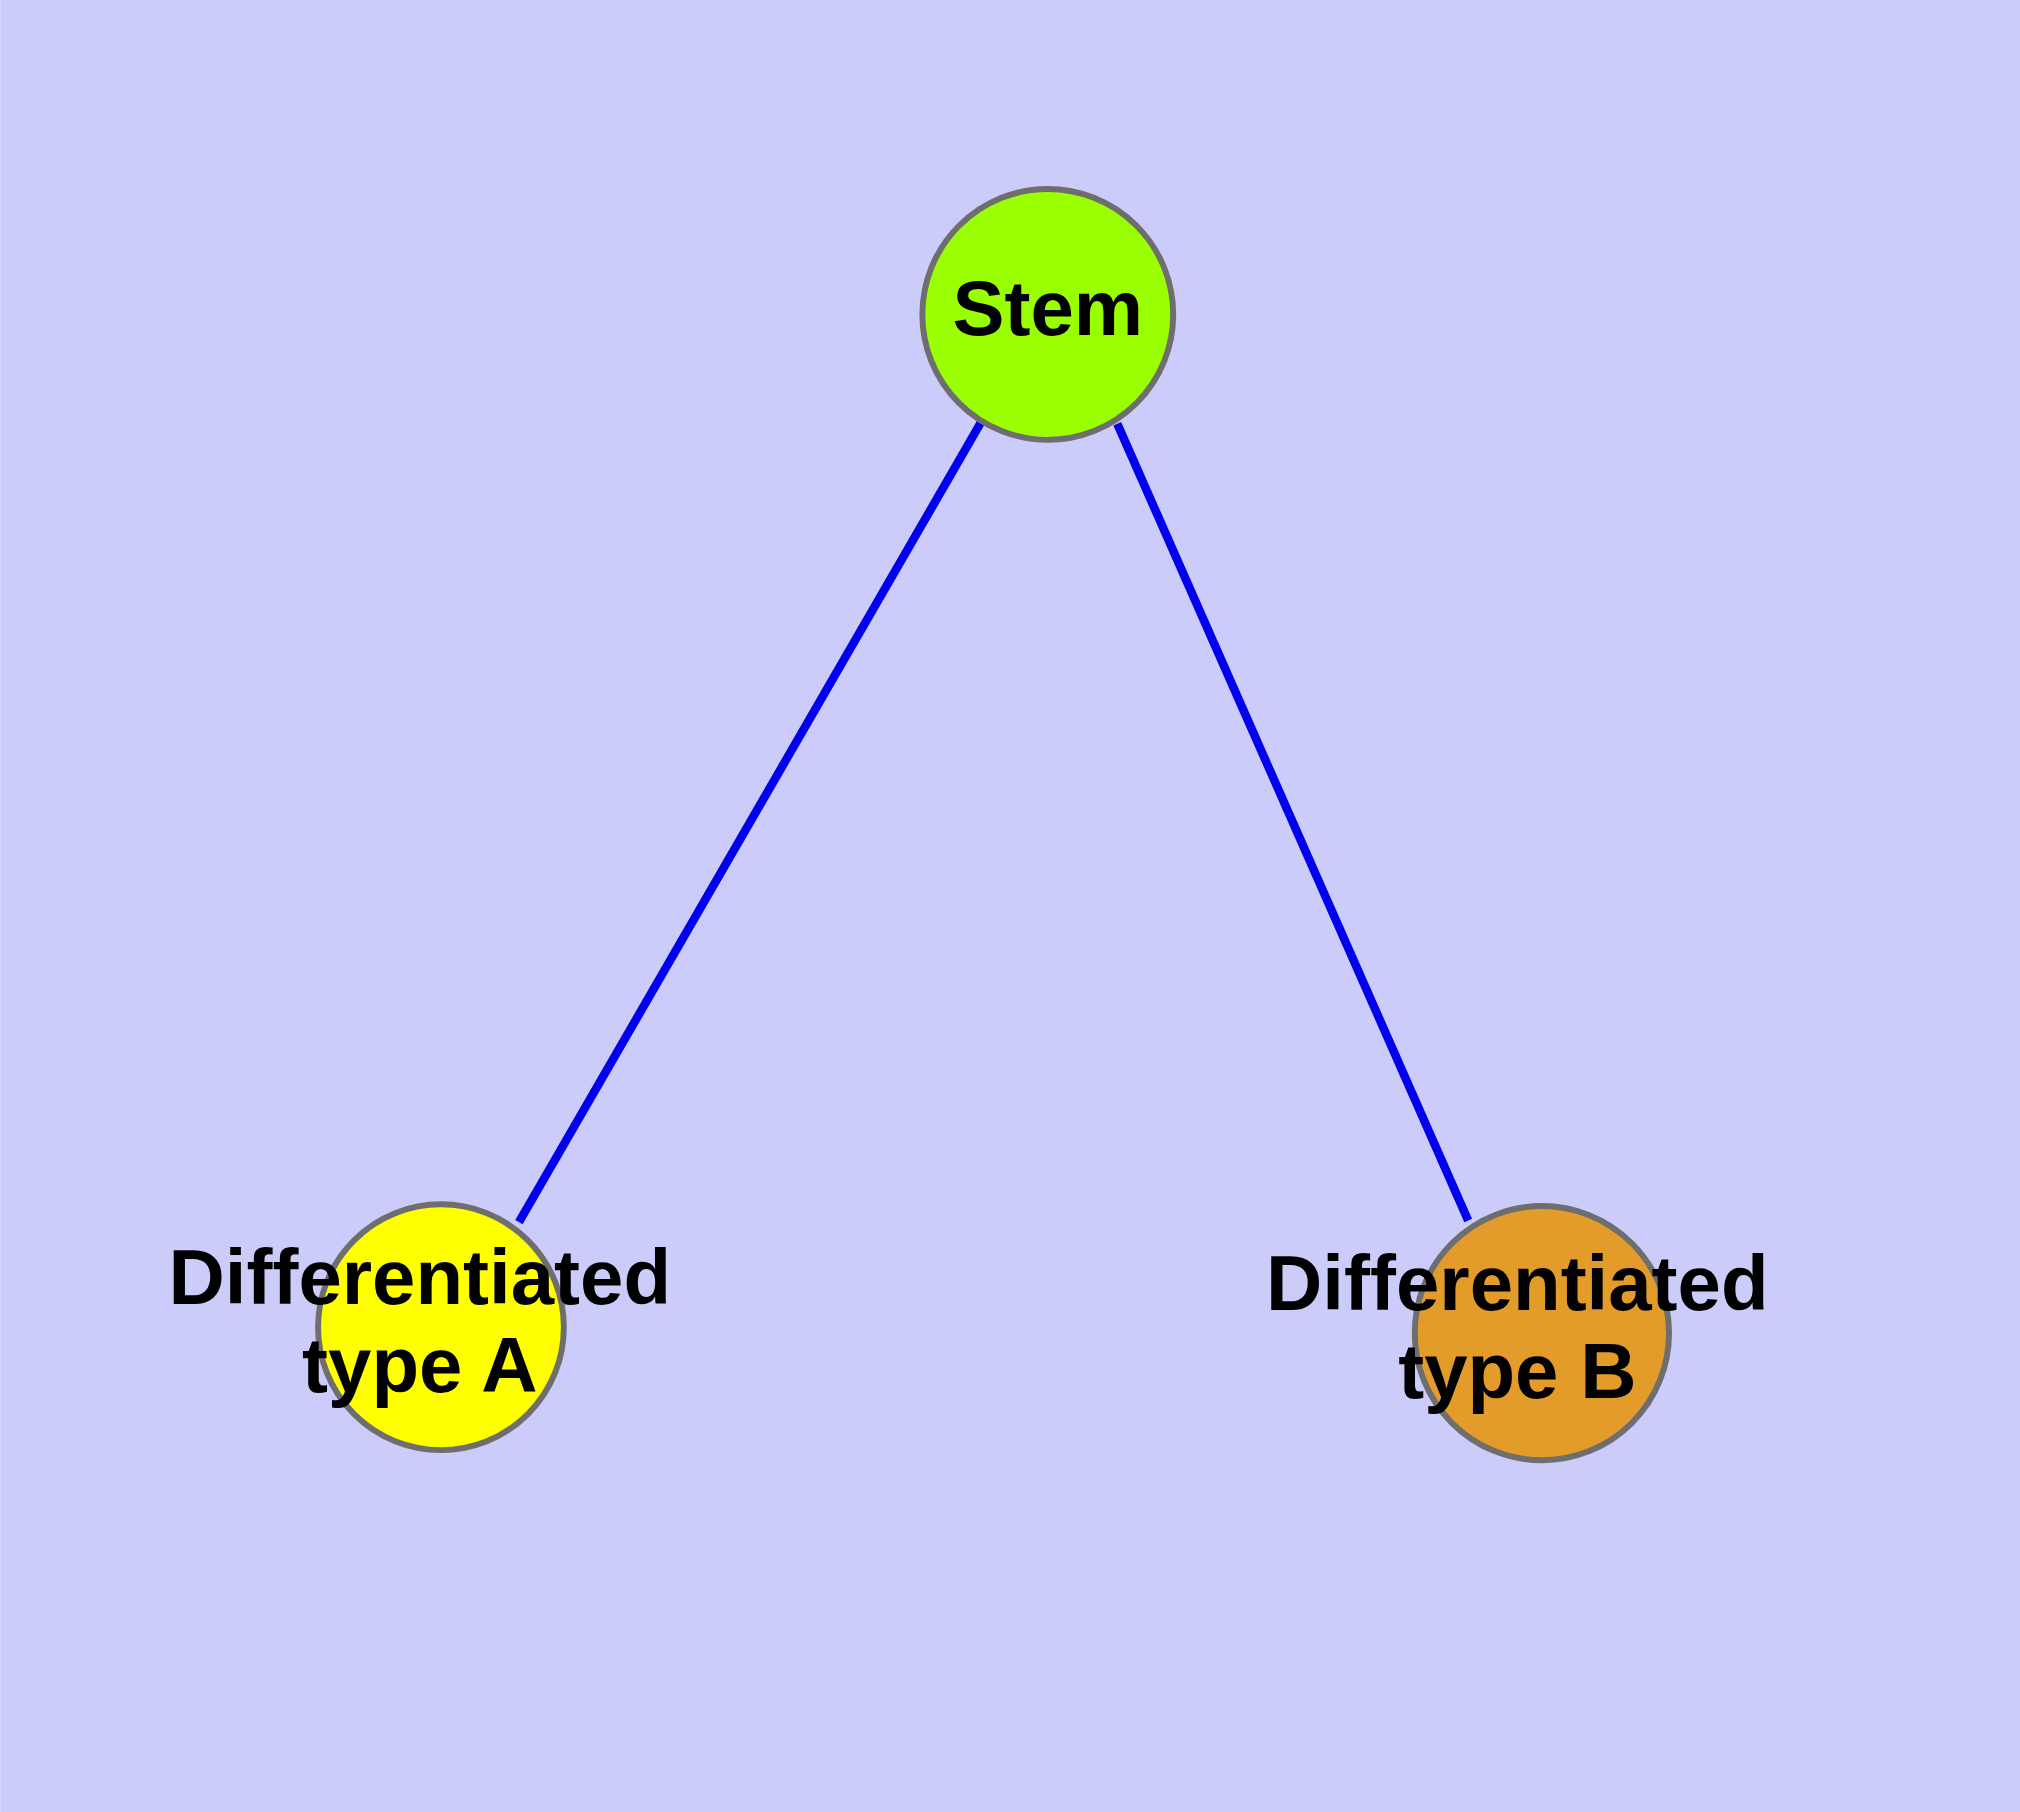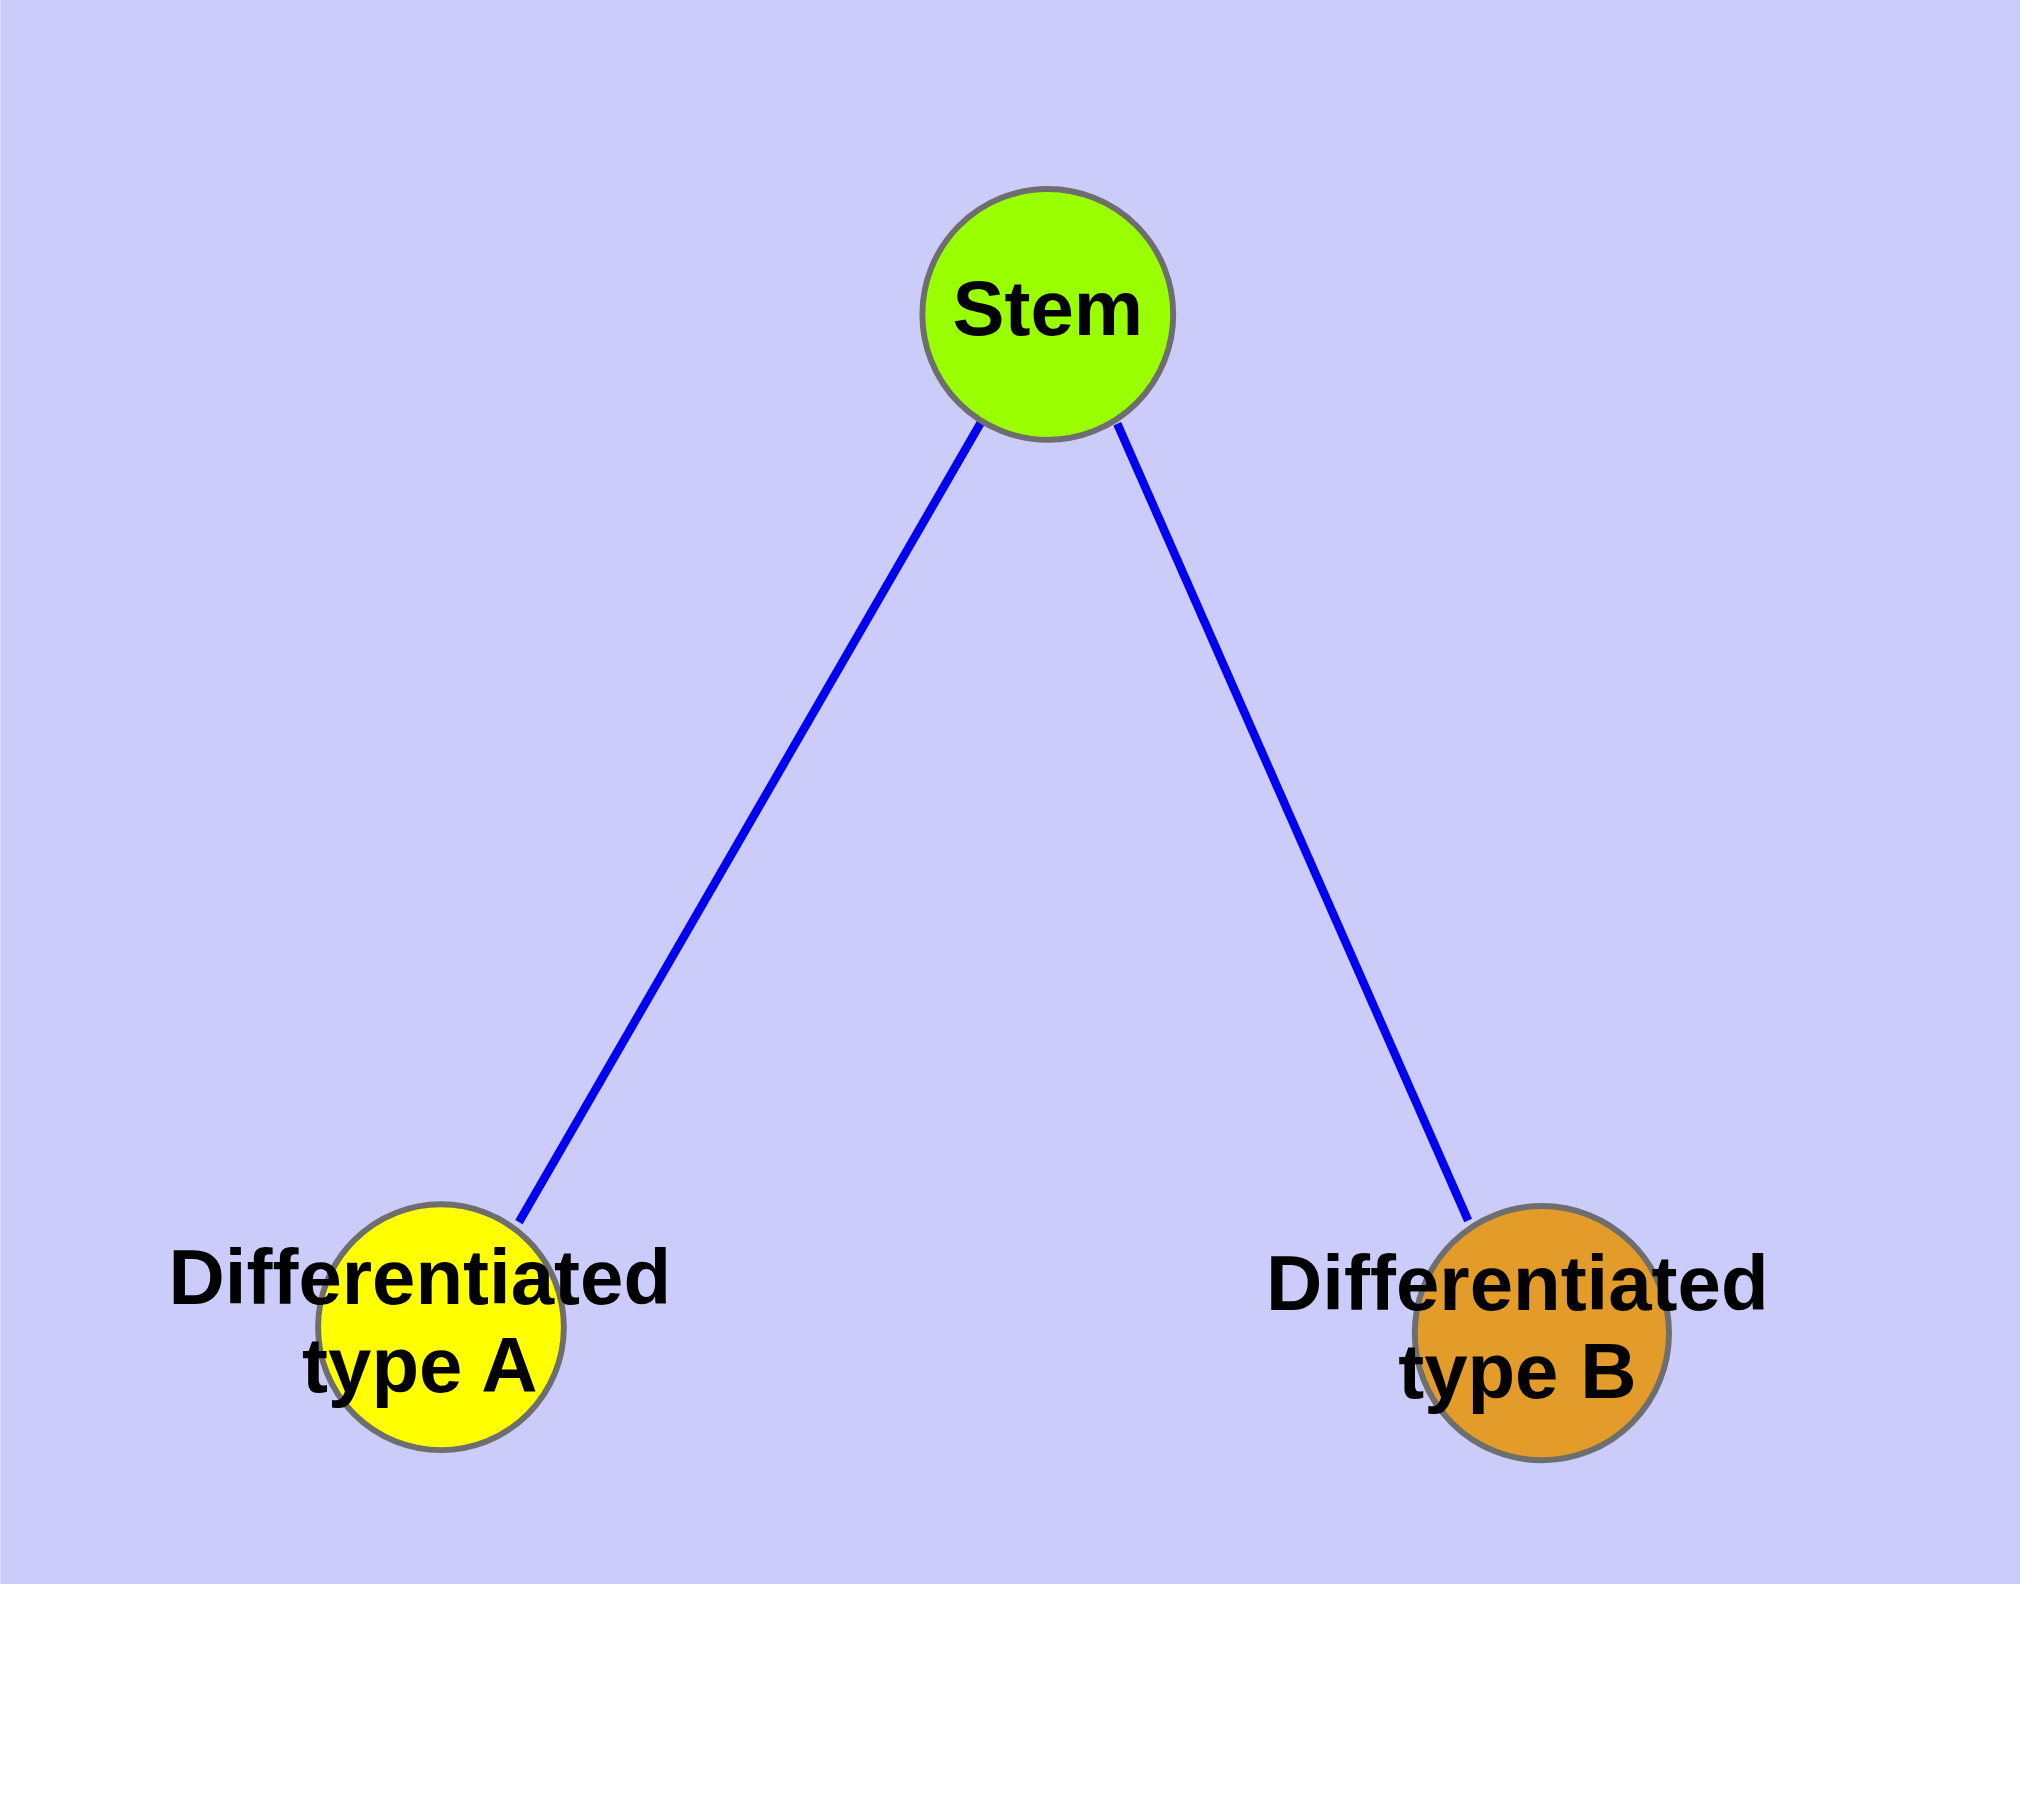--- a/index.html
+++ b/index.html
@@ -27,21 +27,21 @@
     font-weight: bold;
     fill: #000000;
     text-anchor: middle;
     dominant-baseline: middle;
     paint-order: normal;
   }
 </style>
 </head>
 <body>
 
-<div id="canvas" style="width: 2021px; height: 1584px;">
+<div id="canvas" style="width: 2021px; height: 1812px;">
   <svg id="graph-svg" viewBox="0 0 2384 2138" xmlns="http://www.w3.org/2000/svg" style="width: 2021px; height: 1812px;">
     <rect id="bg-rect" x="0" y="0" width="2384" height="2138" fill="#ccccfa"></rect>
     <g id="edges-group">
         <line x1="1158" y1="497" x2="612" y2="1442" stroke="#0000ee" stroke-width="10" stroke-linecap="butt"></line>
         <line x1="1318" y1="500" x2="1732" y2="1440" stroke="#0000ee" stroke-width="10" stroke-linecap="butt"></line>
       </g>
     <g id="nodes-group">
         <circle cx="1236" cy="371" r="148" fill="#9aff00" stroke="#6e6e6e" stroke-width="7"></circle>
         <circle cx="520" cy="1566" r="145" fill="#ffff00" stroke="#6e6e6e" stroke-width="7"></circle>
         <circle cx="1819" cy="1573" r="150" fill="#e39b2a" stroke="#6e6e6e" stroke-width="7"></circle>

